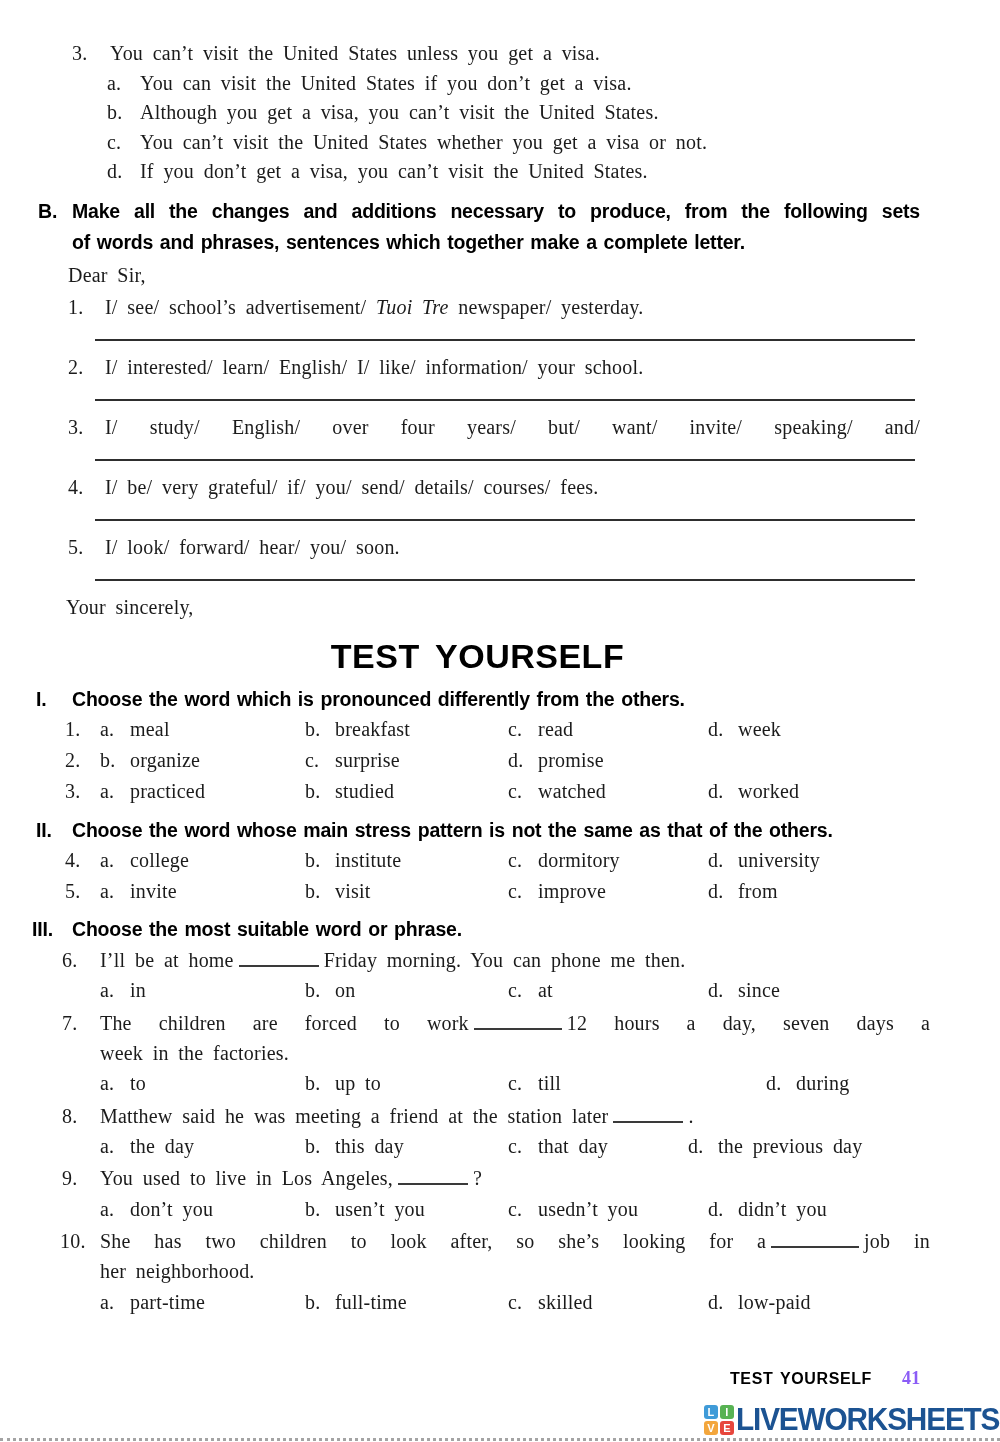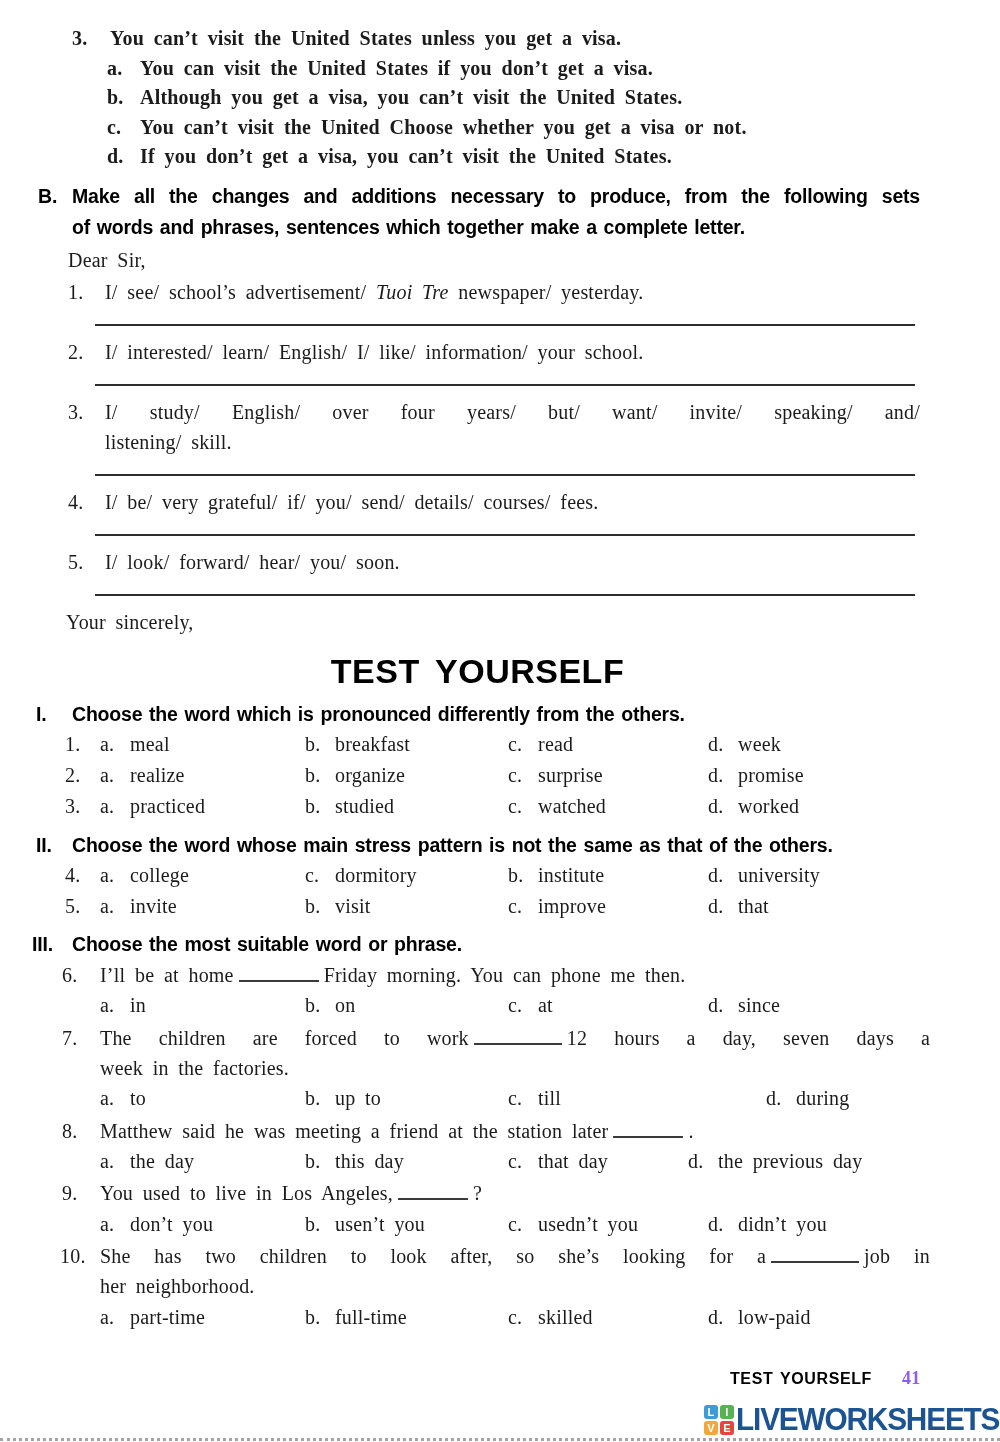--- a/index.html
+++ b/index.html
@@ -4,21 +4,21 @@
 <style>
   html,body{margin:0;padding:0;background:#ffffff;}
   .page{
     position:relative; width:1000px; height:1442px; background:#ffffff;
     font-family:"Liberation Serif", serif; font-size:20px; color:#1b1b1b;
     letter-spacing:0.2px; word-spacing:4.5px; overflow:hidden; box-sizing:border-box;
   }
   .page::after{content:""; position:absolute; left:0; right:0; bottom:1px; border-bottom:3px dotted #5a5a5a; opacity:.55;}
 
   
-  .q3-block{padding-top:24px;font-weight:bold;}
+  .q3-block{padding-top:39px;}
   .q3-line{line-height:29.6px;}
   .q3-stem{padding-left:72px;}
   .q3-num{display:inline-block;width:38px;}
   .q3-opt{padding-left:107px;}
   .q3-ol{display:inline-block;width:33px;}
 
   
   .b-head{position:relative;margin-top:9px;padding-left:72px;width:848px;
     font-family:"Liberation Sans",sans-serif;font-weight:bold;font-size:19.5px;
     line-height:31px;letter-spacing:-0.2px;word-spacing:1.5px;color:#000;}
@@ -67,42 +67,41 @@
 </style>
 </head>
 <body>
 
 <div class="page">
 
   <section class="q3-block">
     <div class="q3-line q3-stem"><span class="q3-num">3.</span><span>You can’t visit the United States unless you get a visa.</span></div>
     <div class="q3-line q3-opt"><span class="q3-ol">a.</span><span>You can visit the United States if you don’t get a visa.</span></div>
     <div class="q3-line q3-opt"><span class="q3-ol">b.</span><span>Although you get a visa, you can’t visit the United States.</span></div>
-    <div class="q3-line q3-opt"><span class="q3-ol">c.</span><span>You can’t visit the United Choose whether you get a visa or not.</span></div>
+    <div class="q3-line q3-opt"><span class="q3-ol">c.</span><span>You can’t visit the United States whether you get a visa or not.</span></div>
     <div class="q3-line q3-opt"><span class="q3-ol">d.</span><span>If you don’t get a visa, you can’t visit the United States.</span></div>
   </section>
 
   <section>
     <div class="b-head">
       <span class="b-label">B.</span>
       <div class="jl">Make all the changes and additions necessary to produce, from the following sets</div>
       <div>of words and phrases, sentences which together make a complete letter.</div>
     </div>
     <div class="salutation">Dear Sir,</div>
 
     <div class="b-item"><span class="b-num">1.</span><span>I/ see/ school’s advertisement/ </span><i class="it">Tuoi Tre</i><span> newspaper/ yesterday.</span></div>
     <div class="answer-line"></div>
 
     <div class="b-item"><span class="b-num">2.</span><span>I/ interested/ learn/ English/ I/ like/ information/ your school.</span></div>
     <div class="answer-line"></div>
 
     <div class="b-item">
         <span class="b-num">3.</span>
         <div class="jl">I/ study/ English/ over four years/ but/ want/ invite/ speaking/ and/</div>
-        <div>listening/ skill.</div>
       </div>
     <div class="answer-line"></div>
 
     <div class="b-item"><span class="b-num">4.</span><span>I/ be/ very grateful/ if/ you/ send/ details/ courses/ fees.</span></div>
     <div class="answer-line"></div>
 
     <div class="b-item"><span class="b-num">5.</span><span>I/ look/ forward/ hear/ you/ soon.</span></div>
     <div class="answer-line"></div>
 
     <div class="closing">Your sincerely,</div>
@@ -115,49 +114,48 @@
   <div class="choice-row">
     <span>1.</span>
     <span><span class="ol">a.</span><span><span>m</span><span class="u">ea</span><span>l</span></span></span>
     <span><span class="ol">b.</span><span><span>br</span><span class="u">ea</span><span>kfast</span></span></span>
     <span><span class="ol">c.</span><span><span>r</span><span class="u">ea</span><span>d</span></span></span>
     <span><span class="ol">d.</span><span><span>w</span><span class="u">ee</span><span>k</span></span></span>
   </div>
 
   <div class="choice-row">
     <span>2.</span>
-    <span><span class="ol">a.</span><span><span>real</span><span class="u">ize</span><span></span></span></span>
     <span><span class="ol">b.</span><span><span>organ</span><span class="u">ize</span><span></span></span></span>
     <span><span class="ol">c.</span><span><span>surpr</span><span class="u">ise</span><span></span></span></span>
     <span><span class="ol">d.</span><span><span>prom</span><span class="u">ise</span><span></span></span></span>
   </div>
 
   <div class="choice-row">
     <span>3.</span>
     <span><span class="ol">a.</span><span><span>practic</span><span class="u">ed</span><span></span></span></span>
     <span><span class="ol">b.</span><span><span>studi</span><span class="u">ed</span><span></span></span></span>
     <span><span class="ol">c.</span><span><span>watch</span><span class="u">ed</span><span></span></span></span>
     <span><span class="ol">d.</span><span><span>work</span><span class="u">ed</span><span></span></span></span>
   </div>
 
   <div class="sec-head"><span class="sec-label">II.</span><span>Choose the word whose main stress pattern is not the same as that of the others.</span></div>
 
   <div class="choice-row">
     <span>4.</span>
     <span><span class="ol">a.</span><span>college</span></span>
+    <span><span class="ol">b.</span><span>institute</span></span>
     <span><span class="ol">c.</span><span>dormitory</span></span>
-    <span><span class="ol">b.</span><span>institute</span></span>
     <span><span class="ol">d.</span><span>university</span></span>
   </div>
   <div class="choice-row">
     <span>5.</span>
     <span><span class="ol">a.</span><span>invite</span></span>
     <span><span class="ol">b.</span><span>visit</span></span>
     <span><span class="ol">c.</span><span>improve</span></span>
-    <span><span class="ol">d.</span><span>that</span></span>
+    <span><span class="ol">d.</span><span>from</span></span>
   </div>
 
   <div class="sec-head sec3"><span class="sec-label">III.</span><span>Choose the most suitable word or phrase.</span></div>
 
   <div class="q-stem"><span class="q-num">6.</span><span>I’ll be at home</span><span class="blank"></span><span>Friday morning. You can phone me then.</span></div>
   <div class="opt-row">
     <span><span class="ol">a.</span><span>in</span></span>
     <span><span class="ol">b.</span><span>on</span></span>
     <span><span class="ol">c.</span><span>at</span></span>
     <span><span class="ol">d.</span><span>since</span></span>

